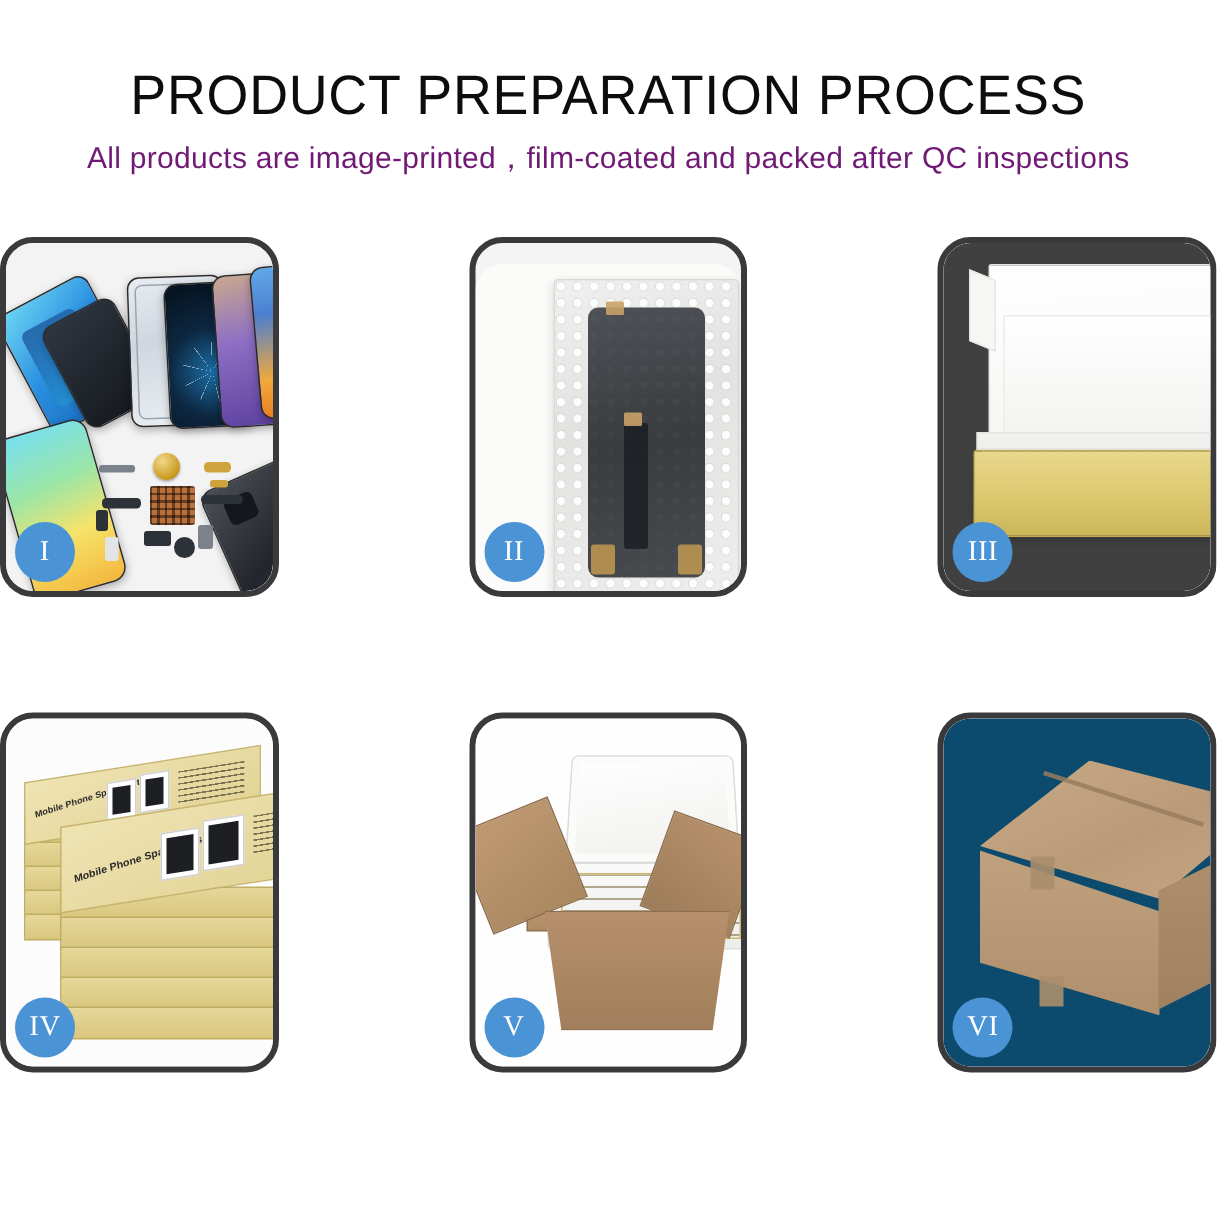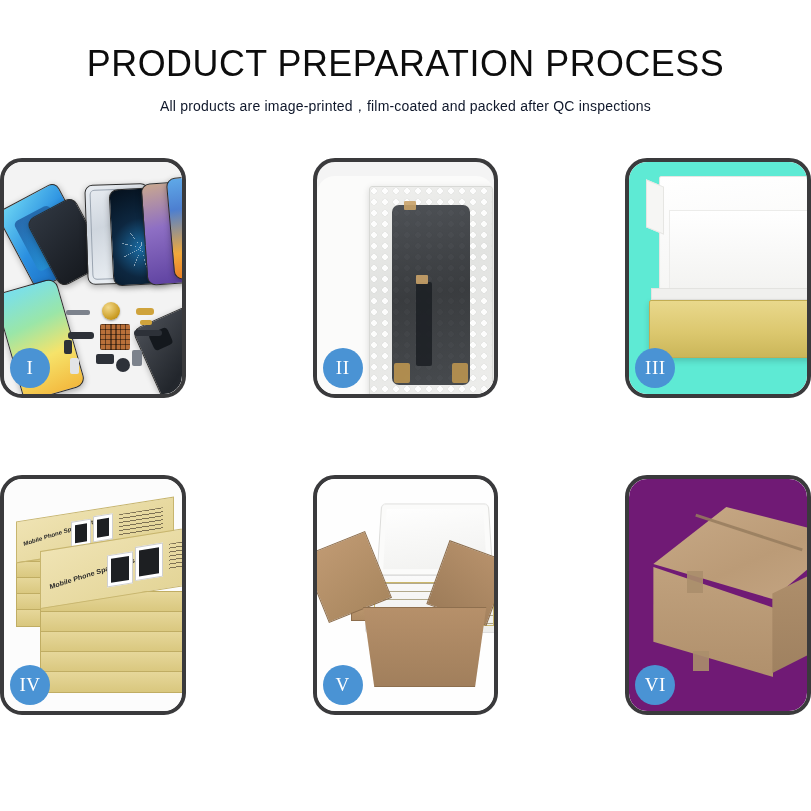--- a/index.html
+++ b/index.html
@@ -25,23 +25,23 @@
     font-size: 37px;
     font-weight: 400;
     letter-spacing: 0.5px;
     color: #0d0d0d;
     margin: 0;
     line-height: 44px;
     transform: scaleX(0.97);
   }
   .page-subtitle {
     font-family: "Liberation Sans", sans-serif;
-    font-size: 14px;
+    font-size: 20px;
     font-weight: 400;
-    color: #0f172a;
+    color: #701a75;
     margin: 9px 0 0 0;
     letter-spacing: 0.2px;
     line-height: 22px;
   }
 
   
   .grid {
     position: absolute;
     left: 0; top: 158px;
     width: 811px;
@@ -224,21 +224,21 @@
   .tape {
     position:absolute; width:12px; height:9px;
     background:#c9a268; border-radius:1px; opacity:.9;
   }
   .conn {
     position:absolute; width:16px; height:20px;
     background:#b8924f; border-radius:2px; opacity:.92;
   }
 
   
-  .p3 { background:#5eead4; }
+  .p3 { background:#404040; }
   .lid3 {
     position:absolute; left:30px; top:14px; width:178px; height:126px;
     background: linear-gradient(175deg,#ffffff 0%, #f4f4f2 100%);
     border:1px solid #e6e6e3;
     border-radius:2px;
     box-shadow: inset 0 -12px 16px -14px rgba(0,0,0,.18);
   }
   .lid3::before{
     content:""; position:absolute; left:-14px; top:6px; width:16px; height:46px;
     background:#f6f6f4; border:1px solid #e6e6e3; transform: skewY(22deg);
@@ -343,21 +343,21 @@
     border-radius:3px;
   }
   .foam-tray-in {
     position:absolute; left:8px; top:6px; right:8px; bottom:6px;
     background: linear-gradient(180deg,#efe0a6,#ddc97e);
     border:1px solid #cbb76c;
     background-image: repeating-linear-gradient(180deg, rgba(120,104,52,.55) 0 1px, transparent 1px 8px);
   }
 
   
-  .p6 { background:#701a75; }
+  .p6 { background:#0c4a6e; }
   .box-top {
     position:absolute; left:24px; top:28px; width:192px; height:92px;
     background: linear-gradient(155deg,#c8aa87 0%, #bb9b77 55%, #c5a684 100%);
     clip-path: polygon(38% 0, 100% 33%, 62% 100%, 0 62%);
     border:0;
   }
   .box-left {
     position:absolute; left:24px; top:88px; width:120px; height:110px;
     background: linear-gradient(180deg,#c0a17d 0%, #b0906c 100%);
     clip-path: polygon(0 0, 100% 37%, 100% 100%, 0 68%);

